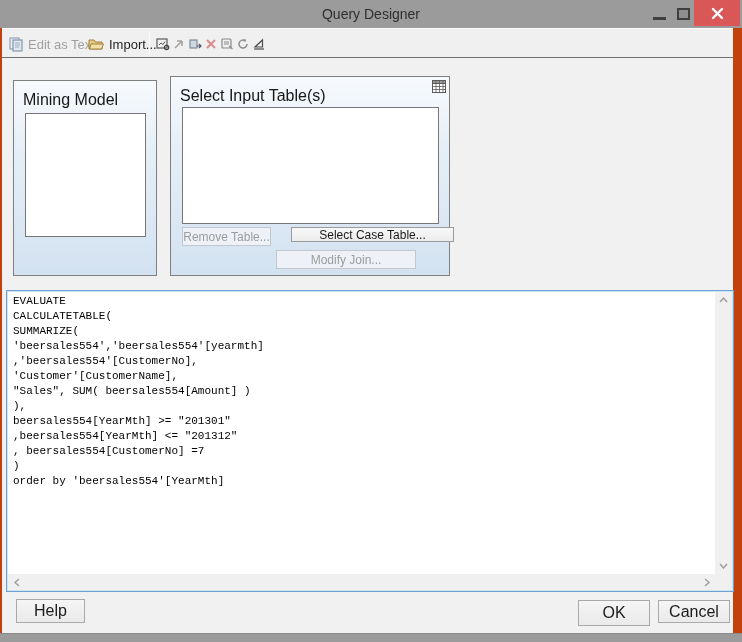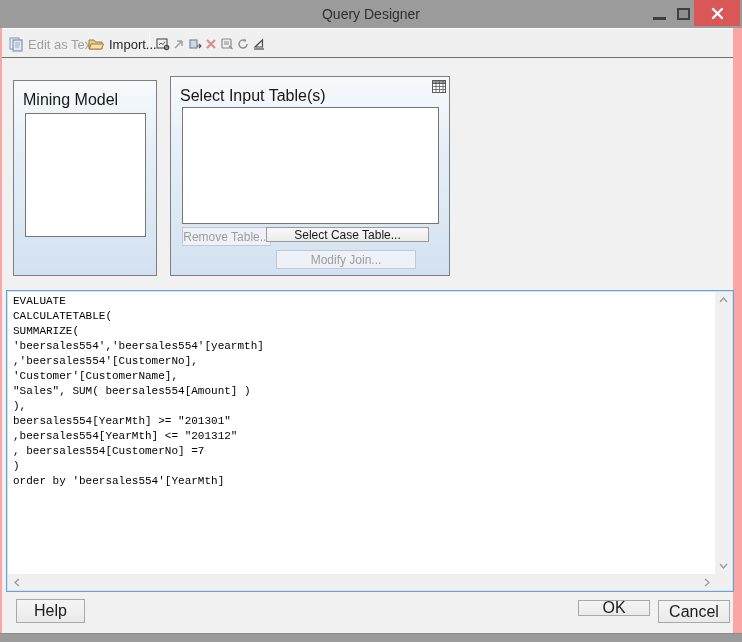--- a/index.html
+++ b/index.html
@@ -1,19 +1,19 @@
 <!DOCTYPE html>
 <html><head>
 <meta charset="utf-8">
 <style>
   html,body{margin:0;padding:0;background:#cfcfcf;}
   *{box-sizing:border-box;}
   .window{
     position:relative;width:742px;height:642px;
-    background:#fca5a5;
+    background:#c2410c;
     font-family:"Liberation Sans",sans-serif;
     overflow:hidden;
   }
   
   .titlebar{position:absolute;left:0;top:0;width:742px;height:28px;background:#9b9b9b;}
   .titlebar .title{
     position:absolute;left:0;right:0;top:0;height:28px;line-height:28px;
     text-align:center;font-size:14px;color:#2e2e2e;
   }
   .cap-min{position:absolute;left:650;top:0;width:20px;height:26px;cursor:default;}
@@ -177,21 +177,21 @@
 
     <div class="panel" style="left:168px;top:48px;width:280px;height:200px;">
       <svg class="grid-ico" width="14" height="13" viewBox="0 0 14 13">
         <rect x="0.5" y="0.5" width="13" height="12" fill="#ffffff" stroke="#5a5a5a"></rect>
         <rect x="0.5" y="0.5" width="13" height="3" fill="#9a9a9a" stroke="#5a5a5a"></rect>
         <path d="M0.5 6.5h13M0.5 9.5h13M4 0.5v12M7.5 0.5v12M11 0.5v12" stroke="#5a5a5a" stroke-width="0.8"></path>
       </svg>
       <div class="panel-title">Select Input Table(s)</div>
       <div class="listbox" style="left:11px;top:30px;width:257px;height:117px;"></div>
       <div class="pbtn disabled" style="left:11px;top:150px;width:89px;height:19px;">Remove Table...</div>
-      <div class="pbtn" style="left:95px;top:150px;width:163px;height:15px;">Select Case Table...</div>
+      <div class="pbtn" style="left:120px;top:150px;width:163px;height:15px;">Select Case Table...</div>
       <div class="pbtn disabled" style="left:105px;top:173px;width:140px;height:19px;">Modify Join...</div>
     </div>
 
     <div class="editor">
       <div class="editor-text">EVALUATE
 CALCULATETABLE(
 SUMMARIZE(
 'beersales554','beersales554'[yearmth]
 ,'beersales554'[CustomerNo],
 'Customer'[CustomerName],
@@ -225,18 +225,18 @@
         <div class="sb-btn right">
           <svg width="6" height="9" viewBox="0 0 6 9">
             <polyline points="1,1 5,4.5 1,8" fill="none" stroke="#9a9a9a" stroke-width="1.3"></polyline>
           </svg>
         </div>
       </div>
       <div class="sb-corner"></div>
     </div>
 
     <div class="btn" style="left:14px;top:571px;width:69px;">Help</div>
-    <div class="btn" style="left:576px;top:572px;width:72px;height:16px;">OK</div>
+    <div class="btn" style="left:576px;top:572px;width:72px;height:26px;">OK</div>
     <div class="btn" style="left:656px;top:572px;width:72px;height:23px;">Cancel</div>
   </div>
 
   <div class="bottom-frame"></div>
 </div>
 
 </body></html>

